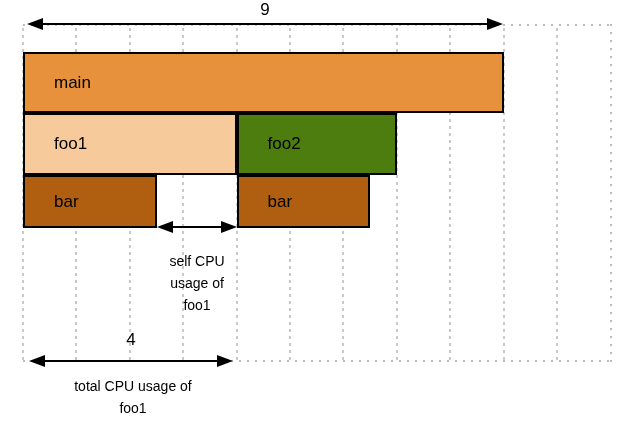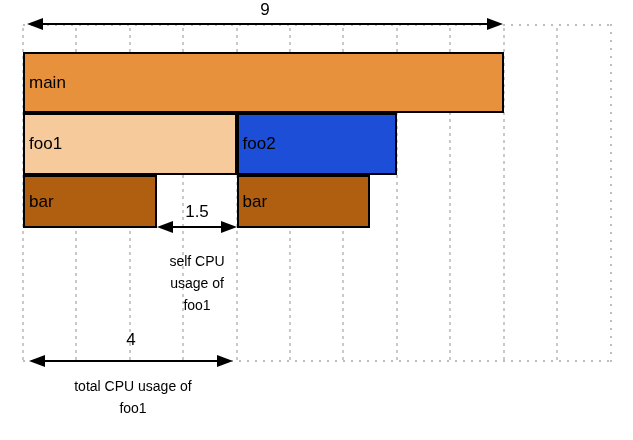--- a/index.html
+++ b/index.html
@@ -20,21 +20,21 @@
       #bdbdbd 0px, #bdbdbd 2px, transparent 2px, transparent 8px);
   }
   .dotted-v {
     position:absolute; width:2px; z-index:1;
     background-image:repeating-linear-gradient(to bottom,
       #bdbdbd 0px, #bdbdbd 2px, transparent 2px, transparent 8px);
   }
   
   .frame {
     position:absolute; box-sizing:border-box; border:2px solid #000;
-    display:flex; align-items:center; padding-left:4px;
+    display:flex; align-items:center; padding-left:29px;
     font-size:17px; z-index:2;
   }
   
   .h-arrow { position:absolute; display:flex; align-items:center; height:14px; z-index:3; }
   .h-arrow .hd { width:0; height:0; border-top:6px solid transparent; border-bottom:6px solid transparent; }
   .h-arrow .hd.l { border-right:16px solid #000; }
   .h-arrow .hd.r { border-left:16px solid #000; }
   .h-arrow .ln { flex:1; height:2px; background:#000; }
   
   .m-label { position:absolute; font-size:17px; text-align:center; z-index:3; }
@@ -67,39 +67,38 @@
   <div class="dotted-h" style="left:23px; top:360px; width:588px;"></div>
   <div class="dotted-v" style="left:610px; top:24px; height:338px;"></div>
 
   <div id="frames">
       <div class="frame" style="left: 23px; width: 480.6px; top: 52px; height: 61px; background: rgb(232, 145, 60);">
         <span>main</span>
       </div>
       <div class="frame" style="left: 23px; width: 213.6px; top: 113px; height: 62px; background: rgb(247, 202, 155);">
         <span>foo1</span>
       </div>
-      <div class="frame" style="left: 236.6px; width: 160.2px; top: 113px; height: 62px; background: #1d4ed8;">
+      <div class="frame" style="left: 236.6px; width: 160.2px; top: 113px; height: 62px; background: #4d7c0f;">
         <span>foo2</span>
       </div>
       <div class="frame" style="left: 23px; width: 133.5px; top: 175px; height: 53px; background: rgb(176, 94, 16);">
         <span>bar</span>
       </div>
       <div class="frame" style="left: 236.6px; width: 133.5px; top: 175px; height: 53px; background: rgb(176, 94, 16);">
         <span>bar</span>
       </div>
     </div>
 
   <div class="m-label" style="left:27px; top:0px; width:476px;">9</div>
   <div class="h-arrow" style="left:27px; top:17px; width:476px;">
     <div class="hd l"></div>
     <div class="ln"></div>
     <div class="hd r"></div>
   </div>
 
-  <div class="m-label" style="left:157px; top:202px; width:80px;">1.5</div>
   <div class="h-arrow" style="left:157px; top:220px; width:80px;">
     <div class="hd l"></div>
     <div class="ln"></div>
     <div class="hd r"></div>
   </div>
   <div class="caption" style="left:117px; top:250px; width:160px;">self CPU
 usage of
 foo1</div>
 
   <div class="m-label" style="left:29px; top:330px; width:204px;">4</div>

